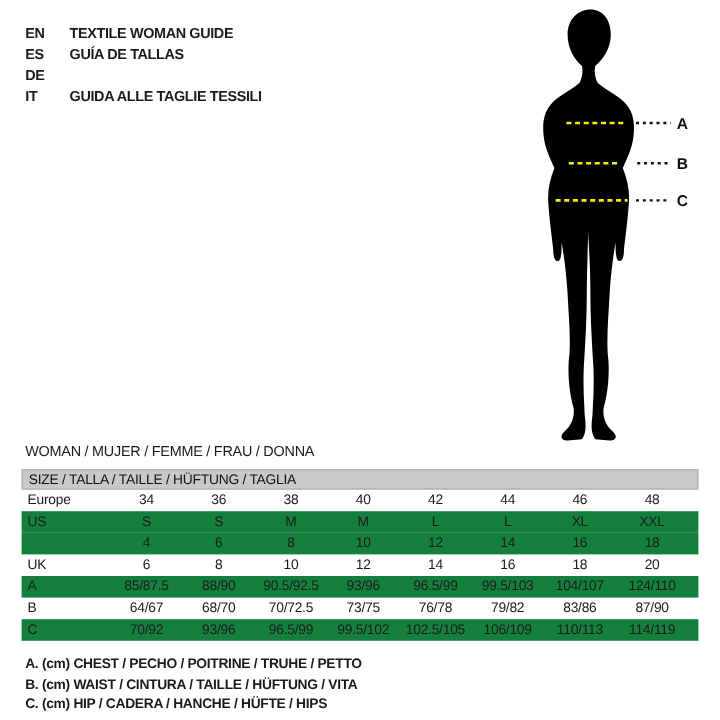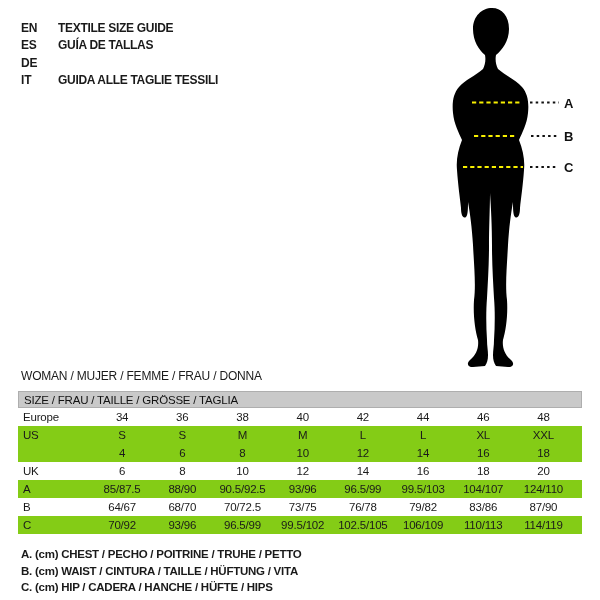--- a/index.html
+++ b/index.html
@@ -17,36 +17,36 @@
   
   .section-title{position:absolute;left:21px;top:369px;font-weight:normal;font-size:12px;letter-spacing:-0.2px;white-space:nowrap;}
   
   .size-table{position:absolute;left:18px;top:391px;width:564px;}
   .t-header{
     height:17px;line-height:16px;background:#c9c9c9;border:1px solid #aeaeae;
     box-sizing:border-box;padding-left:5px;font-size:11.5px;color:#111;
     letter-spacing:-0.2px;
   }
   .t-row{display:grid;grid-template-columns:74px repeat(8,60.2px);height:18px;align-items:center;font-size:11.5px;}
-  .t-row.shaded{background:#84cc16;}
+  .t-row.shaded{background:#15803d;}
   .t-label{padding-left:5px;letter-spacing:-0.2px;}
   .t-cell{text-align:center;letter-spacing:-0.2px;}
   
   .legend{position:absolute;left:21px;top:546px;}
   .legend-line{font-weight:bold;font-size:11.5px;line-height:16.5px;letter-spacing:-0.25px;white-space:nowrap;}
 </style>
 </head>
 <body>
 
 <div class="canvas">
 
   <div class="langs">
     <div class="lang-row">
       <span class="lang-code">EN</span>
-      <span class="lang-text">TEXTILE SIZE GUIDE</span>
+      <span class="lang-text">TEXTILE WOMAN GUIDE</span>
     </div>
     <div class="lang-row">
       <span class="lang-code">ES</span>
       <span class="lang-text">GUÍA DE TALLAS</span>
     </div>
     <div class="lang-row">
       <span class="lang-code">DE</span>
     </div>
     <div class="lang-row">
       <span class="lang-code">IT</span>
@@ -110,21 +110,21 @@
     <line x1="130" y1="167" x2="157" y2="167" stroke="#111111" stroke-width="2" stroke-dasharray="2.5 3.2"></line>
 
     <text x="164" y="107.5" font-size="13" font-weight="600" fill="#111111">A</text>
     <text x="164" y="141" font-size="13" font-weight="600" fill="#111111">B</text>
     <text x="164" y="172" font-size="13" font-weight="600" fill="#111111">C</text>
   </svg>
 
   <div class="section-title">WOMAN / MUJER / FEMME / FRAU / DONNA</div>
 
   <div class="size-table">
-    <div class="t-header">SIZE / FRAU / TAILLE / GRÖSSE / TAGLIA</div>
+    <div class="t-header">SIZE / TALLA / TAILLE / HÜFTUNG / TAGLIA</div>
 
     <div class="t-row">
       <span class="t-label">Europe</span>
       <span class="t-cell">34</span>
       <span class="t-cell">36</span>
       <span class="t-cell">38</span>
       <span class="t-cell">40</span>
       <span class="t-cell">42</span>
       <span class="t-cell">44</span>
       <span class="t-cell">46</span>

